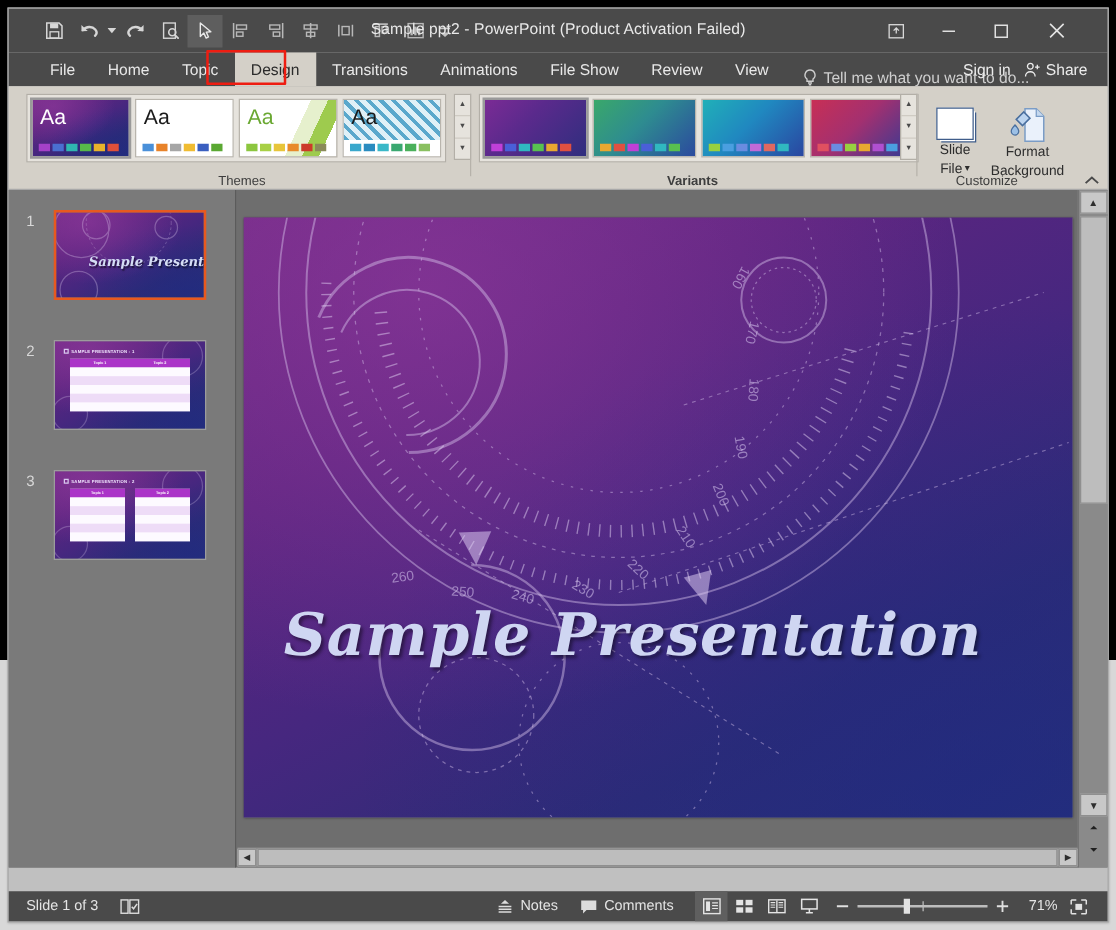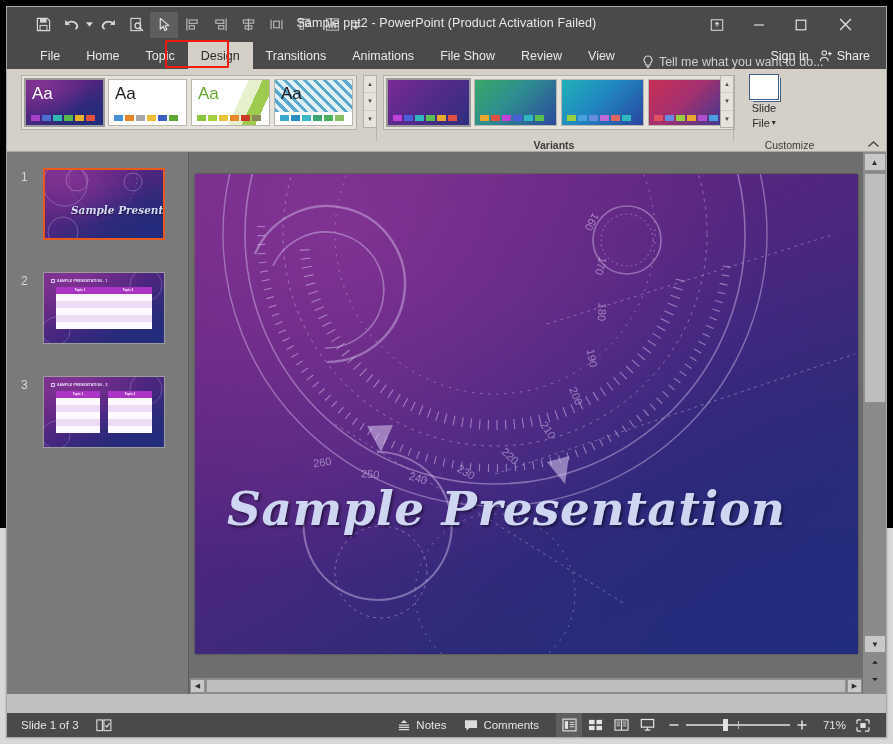--- a/index.html
+++ b/index.html
@@ -128,21 +128,21 @@
   .gal-scroll div:last-child { border-bottom: none; }
 
   
   .vthumb {
     width: 83px; height: 47px; border: 1px solid #b9b5ad; position: relative; overflow: hidden;
   }
   .vthumb.sel { outline: 2px solid #9a9a9a; outline-offset: -1px; }
 
   
   .cust-btn {
-    position: absolute; top: 5px; width: 46px;
+    position: absolute; top: 17px; width: 46px;
     display: flex; flex-direction: column; align-items: center; gap: 2px;
     font-size: 11px; color: #2d2d2d; text-align: center; line-height: 1.15;
   }
   .slide-size-icon {
     width: 30px; height: 26px; border: 1.5px solid #3f5d8a; background: #fff;
     box-shadow: 2px 2px 0 -1px #fff, 3px 3px 0 -1px #3f5d8a;
   }
   .fmt-bg-icon { width: 30px; height: 28px; position: relative; }
   .ribbon-collapse {
     position: absolute; right: 6px; bottom: 2px; font-size: 10px; color: #4a4a4a;
@@ -460,20 +460,21 @@
                 <i class="sw" style="background:#4ab05a"></i>
                 <i class="sw" style="background:#8ac060"></i>
             </span>
           </div>
         </div>
         <div class="gal-scroll" style="left:348px;">
           <div>▲</div>
           <div>▼</div>
           <div>▼</div>
         </div>
+        <div class="rgroup-label">Themes</div>
       </div>
       <div class="rgroup-sep" style="left:369px;"></div>
 
       <div class="rgroup" style="left:372px; width:350px;font-weight:bold;">
         <div class="gallery" style="left:4px;">
           <div class="vthumb sel" style="background:linear-gradient(135deg,#7b2b95 0%,#5a2a8c 40%,#2f2e7e 100%)">
             <span class="swatches">
               <i class="sw" style="background:#c040d8"></i>
                 <i class="sw" style="background:#4a5fd8"></i>
                 <i class="sw" style="background:#30b8c0"></i>
@@ -523,20 +524,32 @@
       <div class="rgroup-sep" style="left:726px;"></div>
 
       <div class="rgroup" style="left:730px; width:105px;">
         <div class="cust-btn" style="left:4px;">
           <span class="slide-size-icon"></span>
           <span>Slide</span>
           <span style="display:flex;gap:2px;align-items:center">
             <span>File</span>
             <span style="font-size:8px">▾</span>
           </span>
+        </div>
+        <div class="cust-btn" style="left:54px; width:62px;">
+          <span class="fmt-bg-icon">
+            <svg width="30" height="28" viewBox="0 0 30 28">
+              <path d="M13 1h9l6 6v20H13z" fill="#eaf1fb" stroke="#7a9cc6" stroke-width="1.2"></path>
+              <path d="M22 1v6h6" fill="#c5d8ee" stroke="#7a9cc6" stroke-width="1"></path>
+              <path d="M6 9.5 12 3.5l5 5-6 6z" fill="#bcd4ef" stroke="#4a6f9e" stroke-width="1.2"></path>
+              <path d="M5 14c-2 2-3 3.5-3 5a3 3 0 0 0 6 0c0-1.5-1-3-3-5z" fill="#9cc0e6" stroke="#4a6f9e" stroke-width="1"></path>
+            </svg>
+          </span>
+          <span>Format</span>
+          <span>Background</span>
         </div>
         <div class="rgroup-label">Customize</div>
       </div>
 
       <div class="ribbon-collapse">
         <svg width="13" height="9" viewBox="0 0 13 9">
             <path d="M1.5 6.5 6.5 2l5 4.5" fill="none" stroke="#4a4a4a" stroke-width="1.5"></path>
           </svg>
       </div>
     </div>

